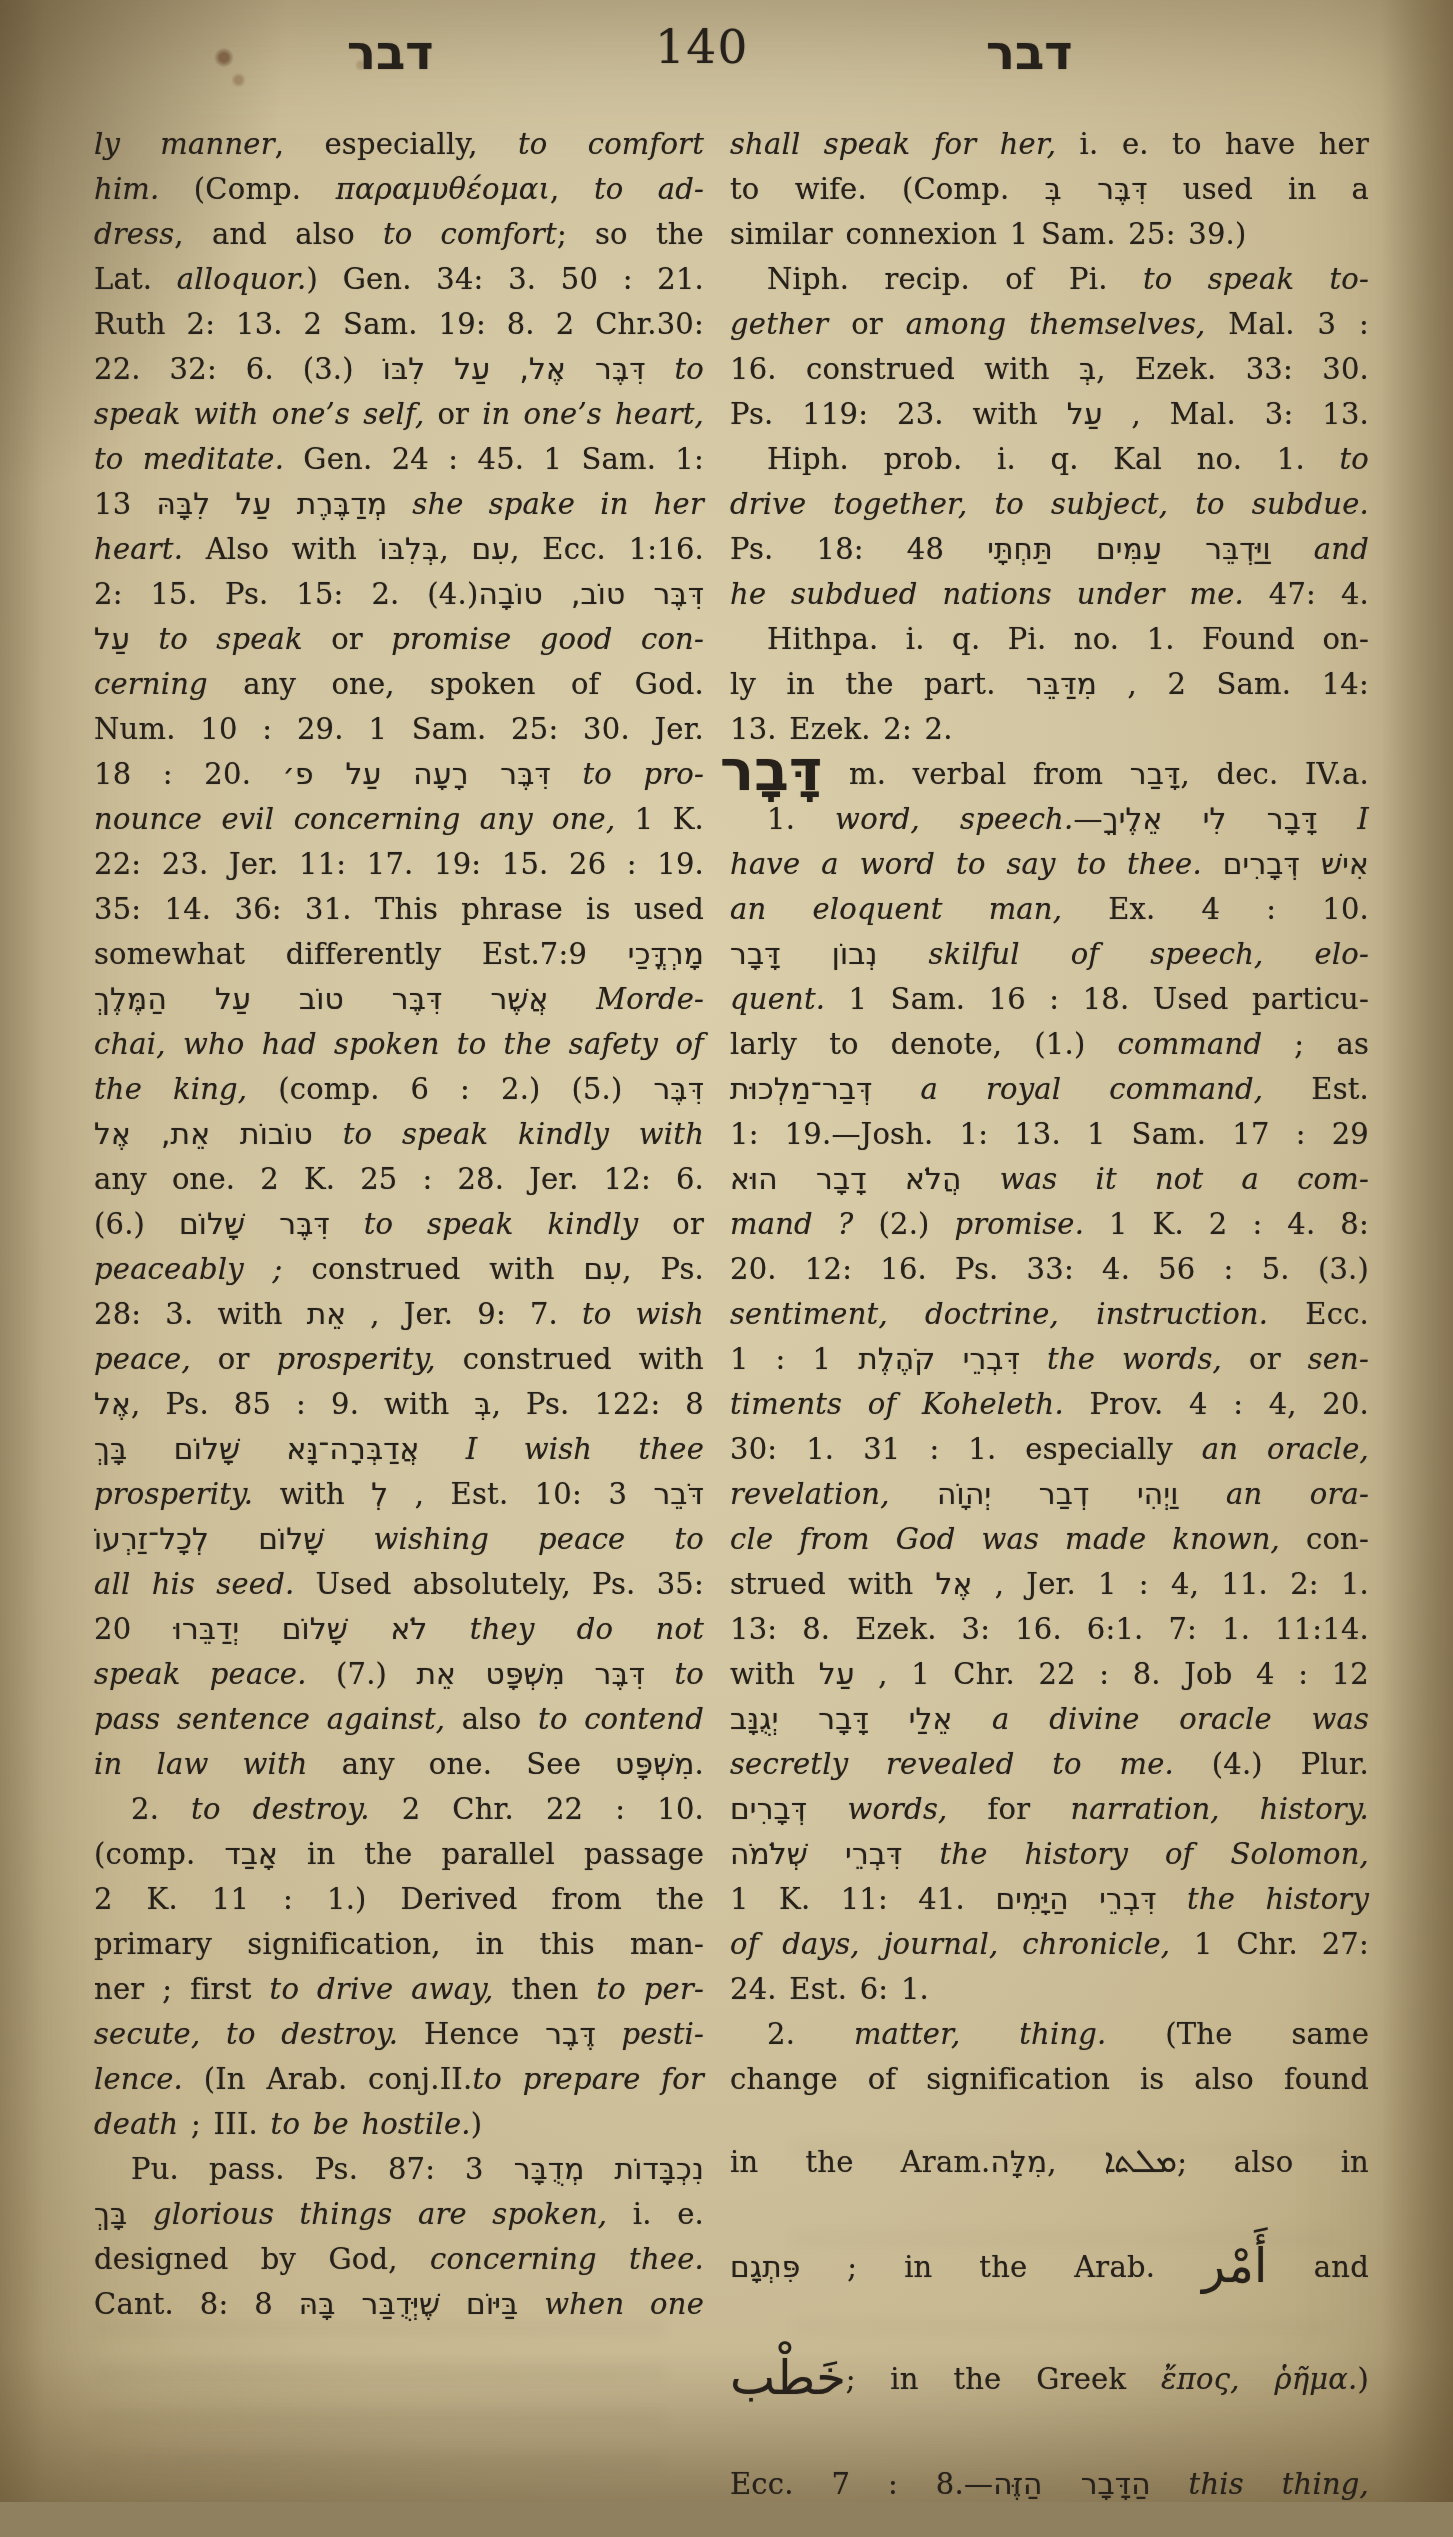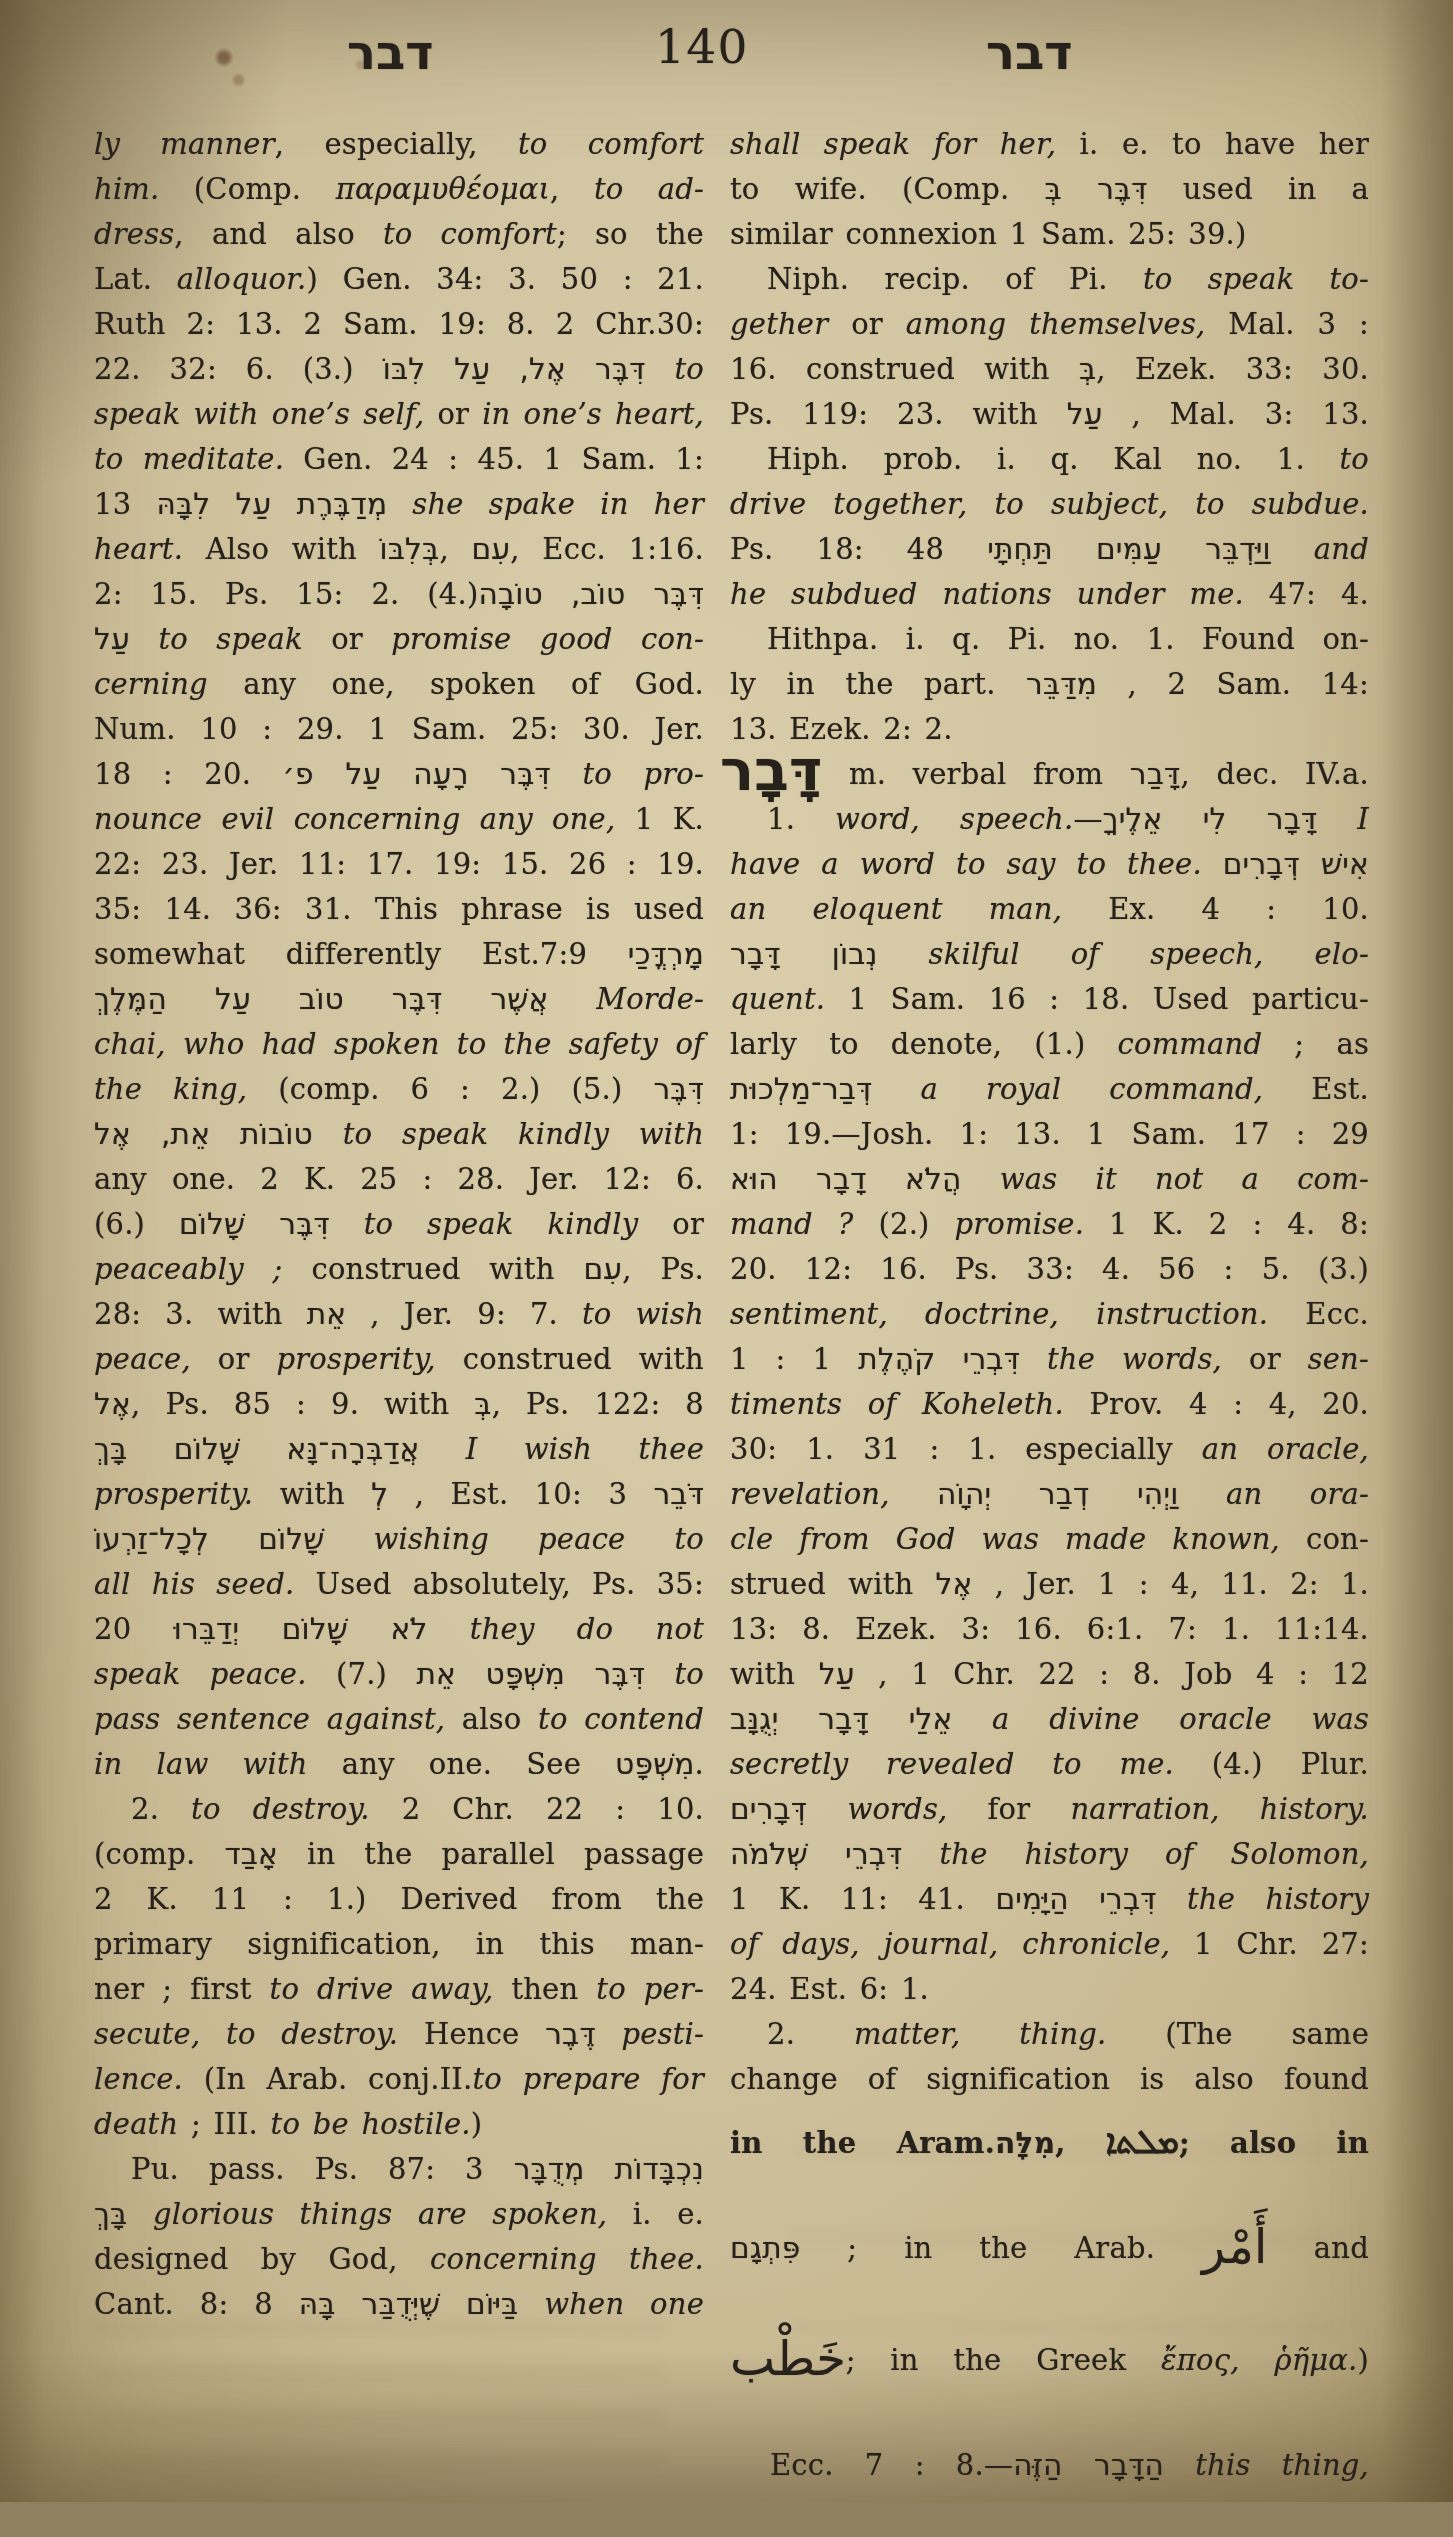--- a/index.html
+++ b/index.html
@@ -162,19 +162,19 @@
       <div class="ln"><span class="r">with </span><span class="h">עַל</span><span class="r"> , 1 Chr. 22 :  8.   Job 4 : 12</span></div>
       <div class="ln"><span class="h">אֵלַי דָּבָר יְגֻנָּב</span><span class="r"> </span><span class="i">a divine oracle was</span></div>
       <div class="ln"><span class="i">secretly revealed to me.</span><span class="r"> (4.)  Plur.</span></div>
       <div class="ln"><span class="h">דְּבָרִים</span><span class="r"> </span><span class="i">words,</span><span class="r"> for </span><span class="i">narration, history.</span></div>
       <div class="ln"><span class="h">דִּבְרֵי שְׁלֹמֹה</span><span class="r"> </span><span class="i">the history of Solomon,</span></div>
       <div class="ln"><span class="r">1 K. 11: 41. </span><span class="h">דִּבְרֵי הַיָּמִים</span><span class="r"> </span><span class="i">the history</span></div>
       <div class="ln"><span class="i">of days, journal, chronicle,</span><span class="r"> 1 Chr. 27:</span></div>
       <div class="ln nj"><span class="r">24.  Est. 6: 1.</span></div>
       <div class="ln ind"><span class="r">2. </span><span class="i">matter,  thing.</span><span class="r">  (The  same</span></div>
       <div class="ln"><span class="r">change of signification is also found</span></div>
-      <div class="ln" style="margin-top: 19px; font-weight: bold;"><span class="r">in the Aram.</span><span class="h">מִלָּה</span><span class="r">, </span><span class="y">ܡܠܬܐ</span><span class="r">; also in</span></div>
+      <div class="ln" style="margin-top: 38px;"><span class="r">in the Aram.</span><span class="h">מִלָּה</span><span class="r">, </span><span class="y">ܡܠܬܐ</span><span class="r">; also in</span></div>
       <div class="ln" style="margin-top: 60px;"><span class="h">פִּתְגָם</span><span class="r"> ; in the Arab. </span><span class="a">أَمْر</span><span class="r"> and</span></div>
       <div class="ln" style="margin-top: 67px;"><span class="a">خَطْب</span><span class="r">; in the Greek </span><span class="g">ἔπος, ῥῆμα.</span><span class="r">)</span></div>
-      <div class="ln" style="margin-top: 60px; margin-left: 40px;"><span class="r">Ecc. 7 : 8.—</span><span class="h">הַדָּבָר הַזֶּה</span><span class="r"> </span><span class="i">this thing,</span></div>
+      <div class="ln" style="margin-top: 60px;"><span class="r">Ecc. 7 : 8.—</span><span class="h">הַדָּבָר הַזֶּה</span><span class="r"> </span><span class="i">this thing,</span></div>
     </div>
 </div>
 
 
 </body></html>

